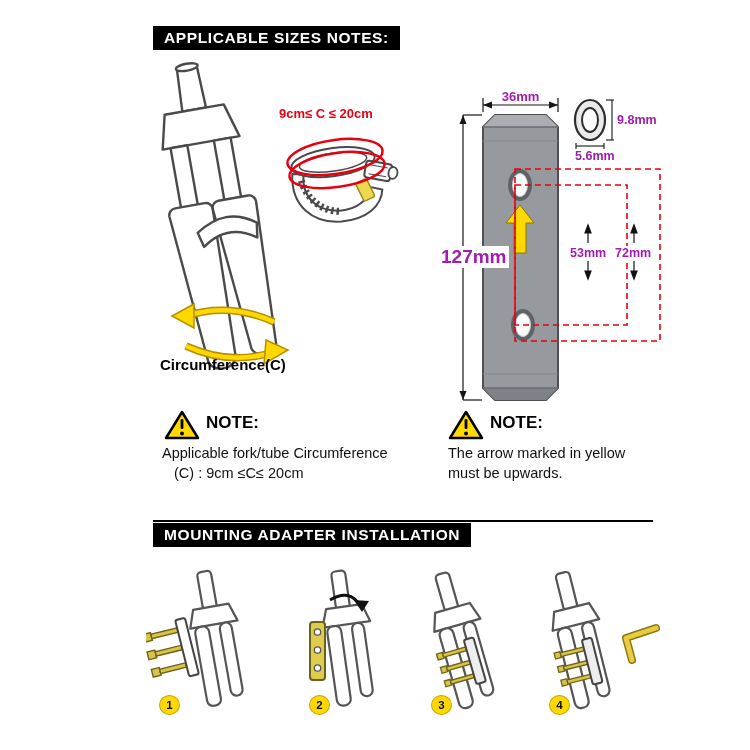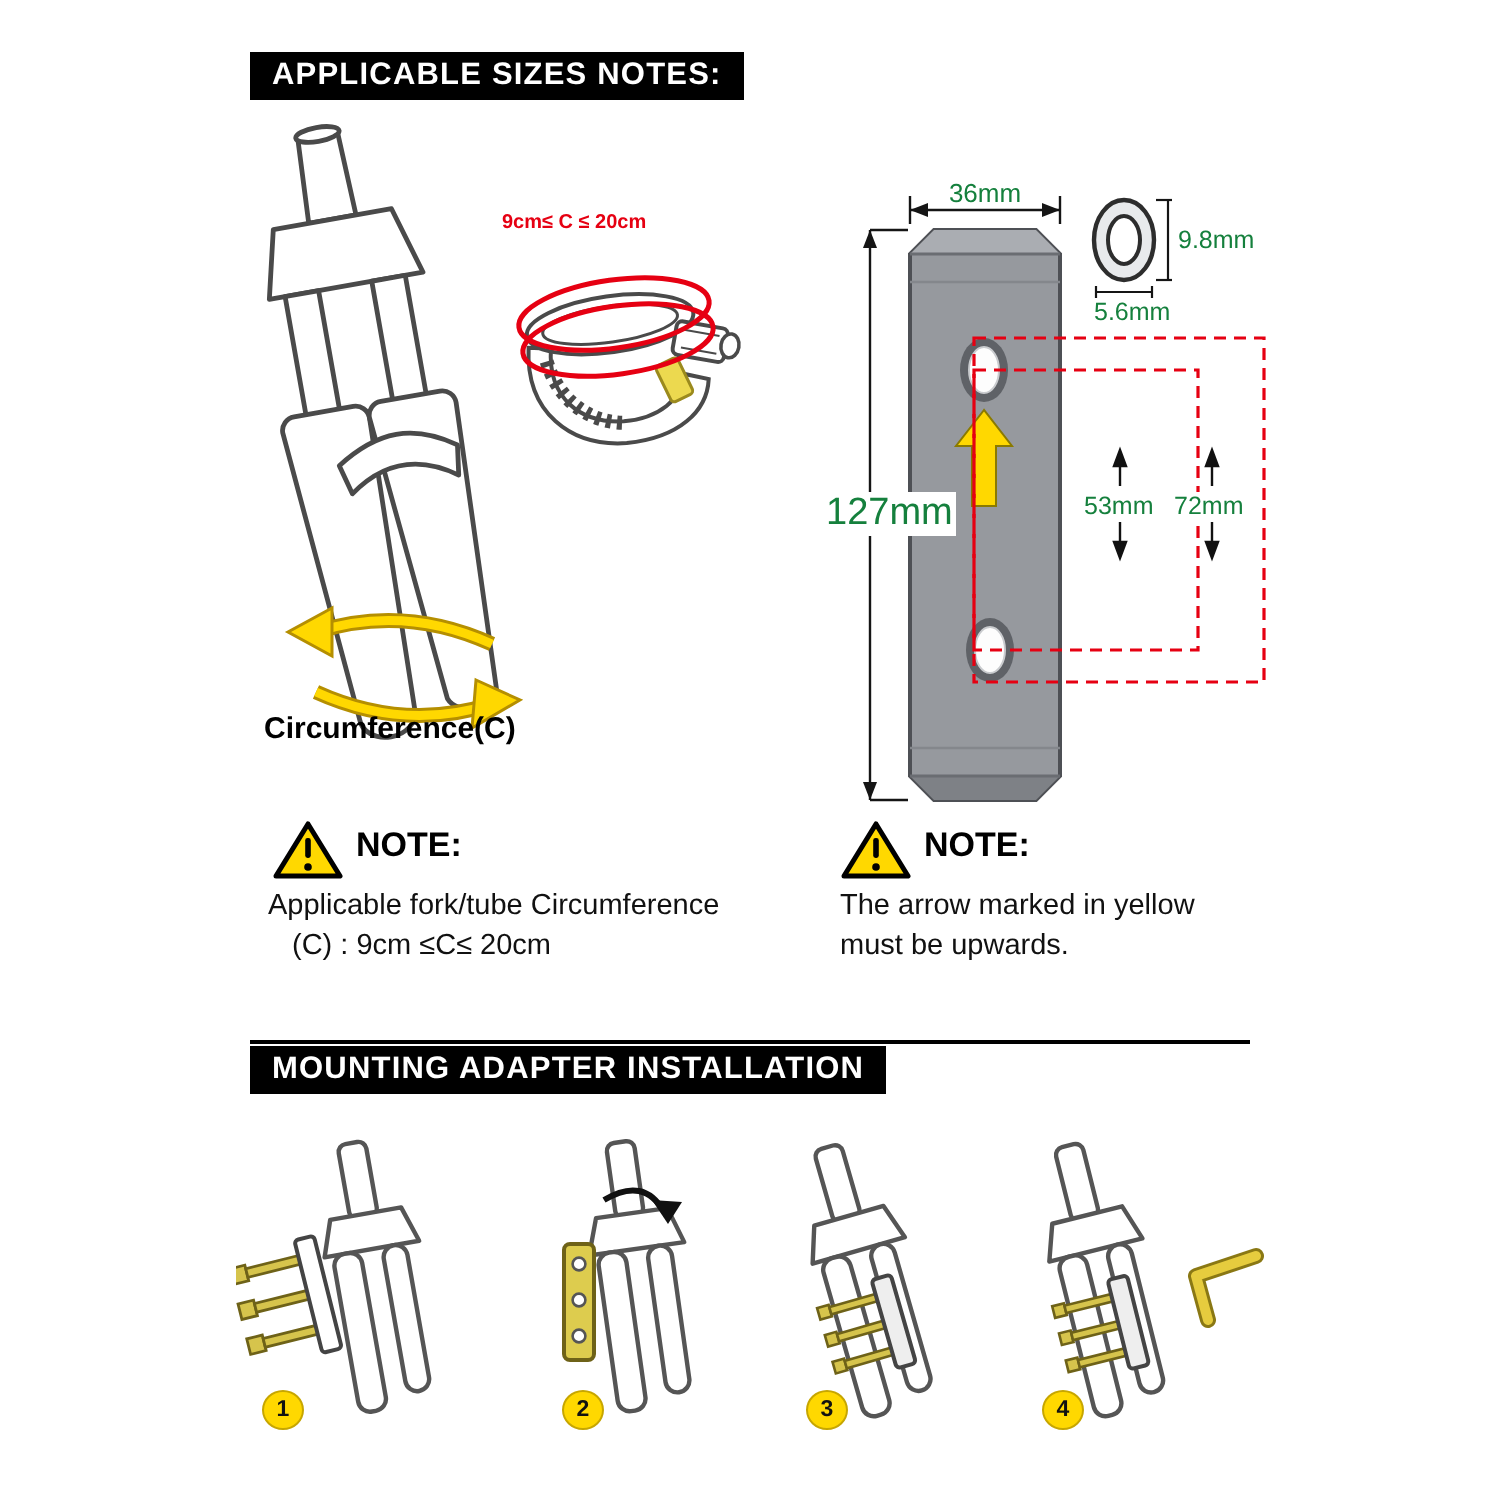--- a/index.html
+++ b/index.html
@@ -1,24 +1,24 @@
 <!DOCTYPE html>
 <html><head>
 <meta charset="utf-8">
 <style>
   html,body{margin:0;padding:0;background:#fff;}
   .page{position:relative;width:672px;height:750px;background:#ffffff;
-        font-family:"Liberation Sans",sans-serif;overflow:hidden;}
+        font-family:"Liberation Sans",sans-serif;overflow:hidden;margin-left:28px;}
   .abs{position:absolute;}
   .bar{background:#000;color:#fff;font-weight:bold;font-size:15.5px;
        letter-spacing:.6px;line-height:24px;padding:0 11px;white-space:nowrap;}
   .rule{background:#000;height:2px;}
-  .dim{font-weight:normal;font-size:12.5px;color:#15803d;white-space:nowrap;}
+  .dim{font-weight:bold;font-size:12.5px;color:#a21caf;white-space:nowrap;}
   .onwhite{background:#fff;padding:0 2px;}
-  .red-label{color:#e60012;font-weight:bold;font-size:10px;white-space:nowrap;}
+  .red-label{color:#e60012;font-weight:bold;font-size:13px;white-space:nowrap;}
   .big-label{font-weight:bold;font-size:15px;color:#000;white-space:nowrap;}
   .note-title{font-weight:bold;font-size:17px;color:#000;}
   .note-text{font-size:14.5px;line-height:20.5px;color:#111;white-space:nowrap;}
   .badge{width:19px;height:18px;background:#ffd800;border:1px solid #c7a600;
          border-radius:50%;text-align:center;font-size:11.5px;font-weight:bold;
          line-height:18px;color:#111;}
   svg{display:block;}
 </style>
 </head>
 <body>

